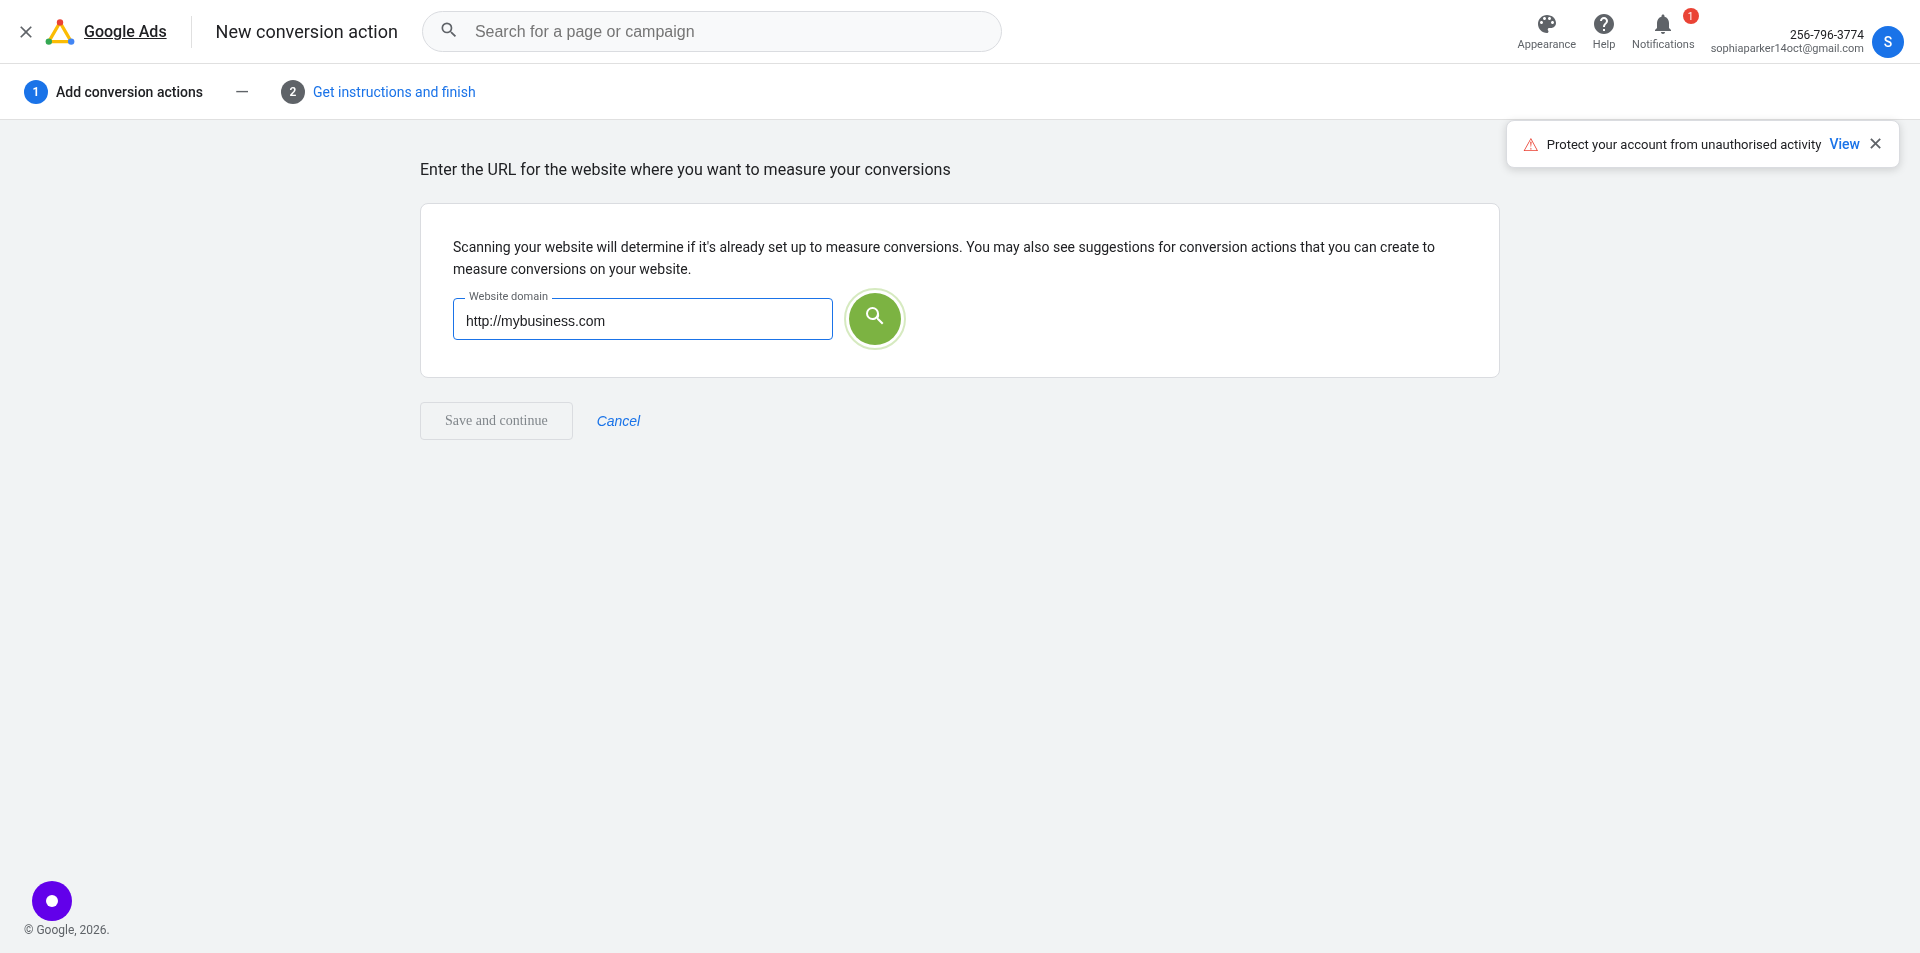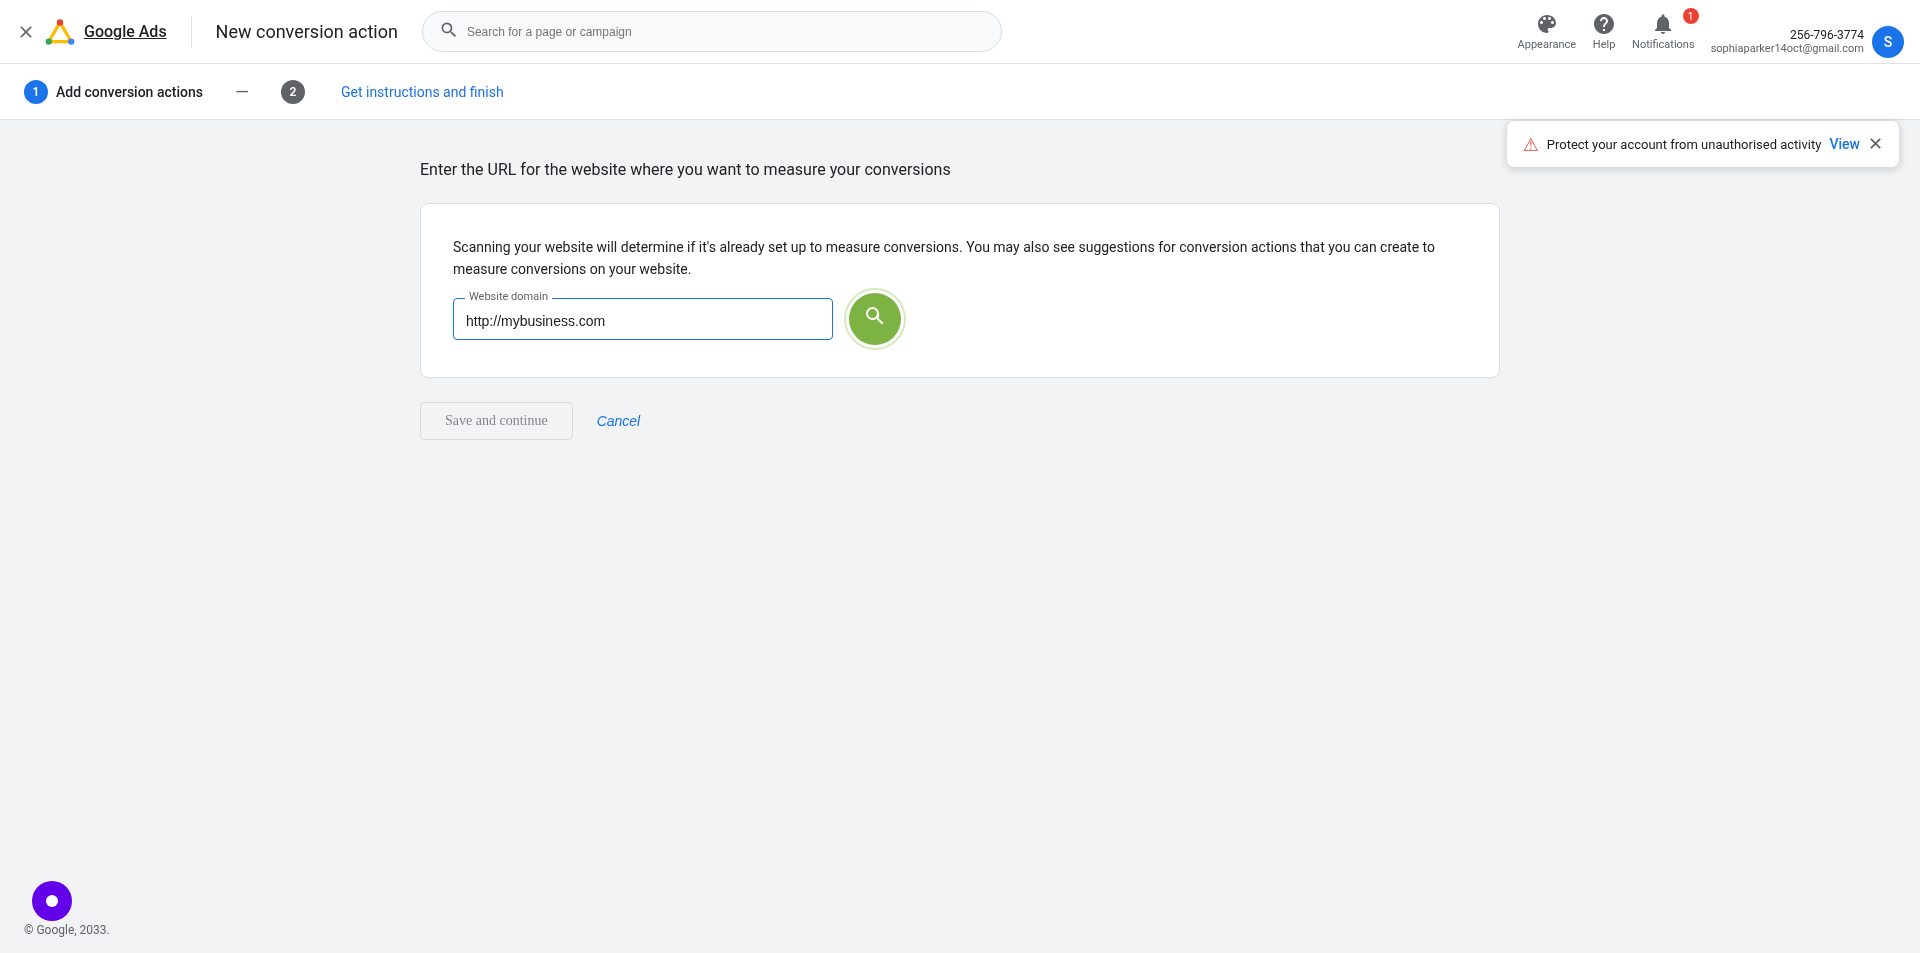--- a/index.html
+++ b/index.html
@@ -20,21 +20,21 @@
     .logo-text { font-size: 16px; font-weight: 500; color: #202124; }
     .page-title { font-size: 18px; color: #202124; font-weight: 400; margin-right: 24px; white-space: nowrap; }
     .title-divider { width: 1px; height: 32px; background: #e0e0e0; margin-right: 24px; }
     .search-bar {
       flex: 0 0 580px; display: flex; align-items: center;
       border: 1px solid #dadce0; border-radius: 24px; padding: 8px 16px;
       background: #f8f9fa;
     }
     .search-bar input {
       border: none; background: transparent; outline: none; flex: 1;
-      font-size: 12px; color: #5f6368;
+      font-size: 16px; color: #5f6368; margin-left: 8px;
     }
     .search-icon-wrap { color: #5f6368; margin-right: 8px; }
     .nav-spacer { flex: 1; }
     .nav-actions { display: flex; align-items: center; gap: 16px; }
     .nav-action-item {
       display: flex; flex-direction: column; align-items: center;
       cursor: pointer; color: #5f6368; font-size: 11px; gap: 2px;
     }
     .nav-action-item svg, .nav-action-icon { width: 24px; height: 24px; }
     .notification-wrap { position: relative; }
@@ -54,21 +54,21 @@
     }
     .step { display: flex; align-items: center; gap: 8px; cursor: pointer; }
     .step-number {
       width: 24px; height: 24px; border-radius: 50%;
       display: flex; align-items: center; justify-content: center;
       font-size: 12px; font-weight: 600;
     }
     .step-number.active { background: #1a73e8; color: #fff; }
     .step-number.inactive { background: #5f6368; color: #fff; }
     .step-label-active { color: #202124; font-weight: 500; font-size: 14px; }
-    .step-label-inactive { color: #1a73e8; font-size: 14px; margin-left: 28px; }
+    .step-label-inactive { color: #1a73e8; font-size: 14px; }
     .step-separator { color: #5f6368; font-size: 18px; }
 
     
     .notification-banner {
       position: absolute; top: 56px; right: 20px;
       background: #fff; border: 1px solid #dadce0; border-radius: 8px;
       padding: 12px 16px; display: flex; align-items: center; gap: 8px;
       box-shadow: 0 2px 8px rgba(0,0,0,0.15); z-index: 200; max-width: 500px;
     }
     .banner-icon { color: #ea4335; font-size: 18px; }
@@ -253,14 +253,14 @@
     <button class="btn-save-continue">Save and continue</button>
     <button class="btn-cancel">Cancel</button>
   </div>
 </div>
 
 <div class="bottom-circle">
   <div class="bottom-circle-inner"></div>
 </div>
 
 <div class="footer">
-  <span>© Google, 2033.</span>
+  <span>© Google, 2026.</span>
 </div>
 
 </body></html>

